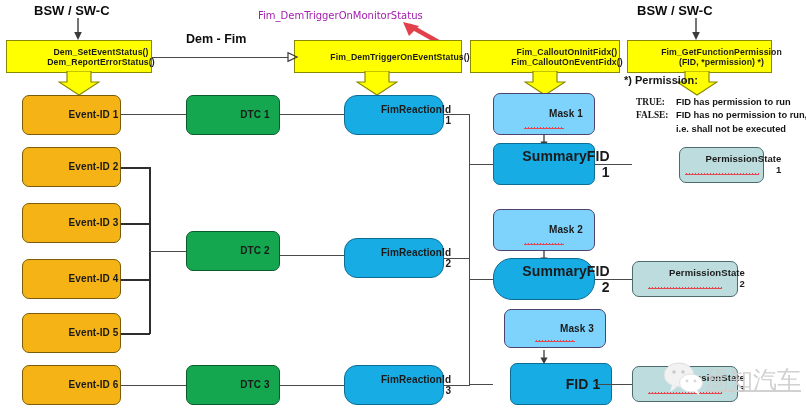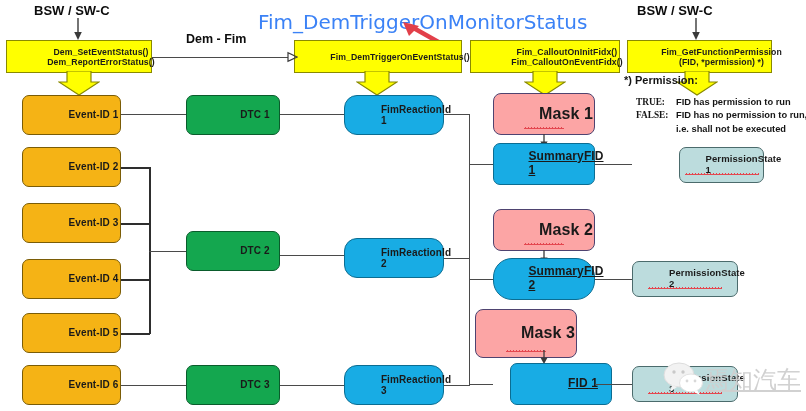--- a/index.html
+++ b/index.html
@@ -17,33 +17,33 @@
   }
 
   
   .node {
     position: absolute;
     border: 1.3px solid #3a3a3a;
     border-radius: 7px;
     display: flex;
     align-items: center;
     justify-content: center;
-    text-align: left;
+    text-align: right;
     font-weight: bold;
     color: #1a1a1a;
     line-height: 1.15;
     letter-spacing: .1px;
     padding-left: 44px;
   }
 
   .n-event   { background:#f5b315; border-color:#7a5c06; font-size:10px; }
   .n-dtc     { background:#14a74f; border-color:#0a5c2c; font-size:10px; }
   .n-fim     { background:#18ace4; border-color:#0b6d92; font-size:10px;border-radius:13px; }
-  .n-mask    { background:#fca5a5; border-color:#4e4370; font-size:16px;border-radius:8px; }
-  .n-sumfid  { background:#18ace4; border-color:#0b6d92; font-size:12px;text-decoration:underline; }
+  .n-mask    { background:#7dd3fc; border-color:#4e4370; font-size:10px; }
+  .n-sumfid  { background:#18ace4; border-color:#0b6d92; font-size:14px; }
   .n-perm    { background:#bcdcdd; border-color:#4b6b6c; font-size:9.5px; }
   .n-api     { background:#ffff00; border-color:#8a8a00; font-size:8.7px;
                border-radius:0; border-width:1.2px; flex-direction:column; }
   .n-api .ln { display:block; white-space:nowrap; }
 
   
   .squig {
     position:absolute; height:3px; left:50%; transform:translateX(-50%);
     bottom: 5px;
     background-image: radial-gradient(circle at 1.5px 2.4px, #e4474f 1.1px, transparent 1.2px);
@@ -69,22 +69,22 @@
     font-size: 13px;
     color: #0d0d0d;
     white-space: nowrap;
   }
   .hdr-mid {
     position:absolute; font-weight:bold; font-size:12.5px; color:#0d0d0d;
     white-space:nowrap;
   }
   .redlabel {
     position:absolute;
-    font-size:20px;
-    color:#3b82f6;
+    font-size:10px;
+    color:#a21caf;
     white-space:nowrap;
     font-family:"DejaVu Sans", sans-serif;
   }
 
   
   .thinarrow { position:absolute; }
 
   
   .fatarrow { position:absolute; }
 
@@ -239,21 +239,21 @@
   </div>
 
   <div class="node n-mask" style="left:493px; top:93px; width:102px; height:42px;">
     <span>Mask 1</span>
     <span class="squig" style="width:40px;"></span>
   </div>
   <div class="node n-mask" style="left:493px; top:209px; width:102px; height:42px;">
     <span>Mask 2</span>
     <span class="squig" style="width:40px;"></span>
   </div>
-  <div class="node n-mask" style="left:475px; top:309px; width:102px; height:49px;">
+  <div class="node n-mask" style="left:504px; top:309px; width:102px; height:39px;">
     <span>Mask 3</span>
     <span class="squig" style="width:40px;"></span>
   </div>
 
   <svg class="thinarrow" style="left:538px; top:134px;" width="12" height="14">
     <line x1="6" y1="0" x2="6" y2="9" stroke="#3a3a3a" stroke-width="1.3"></line>
     <polygon points="6,14 2.4,7.5 9.6,7.5" fill="#3a3a3a"></polygon>
   </svg>
   <svg class="thinarrow" style="left:538px; top:250px;" width="12" height="14">
     <line x1="6" y1="0" x2="6" y2="9" stroke="#3a3a3a" stroke-width="1.3"></line>

